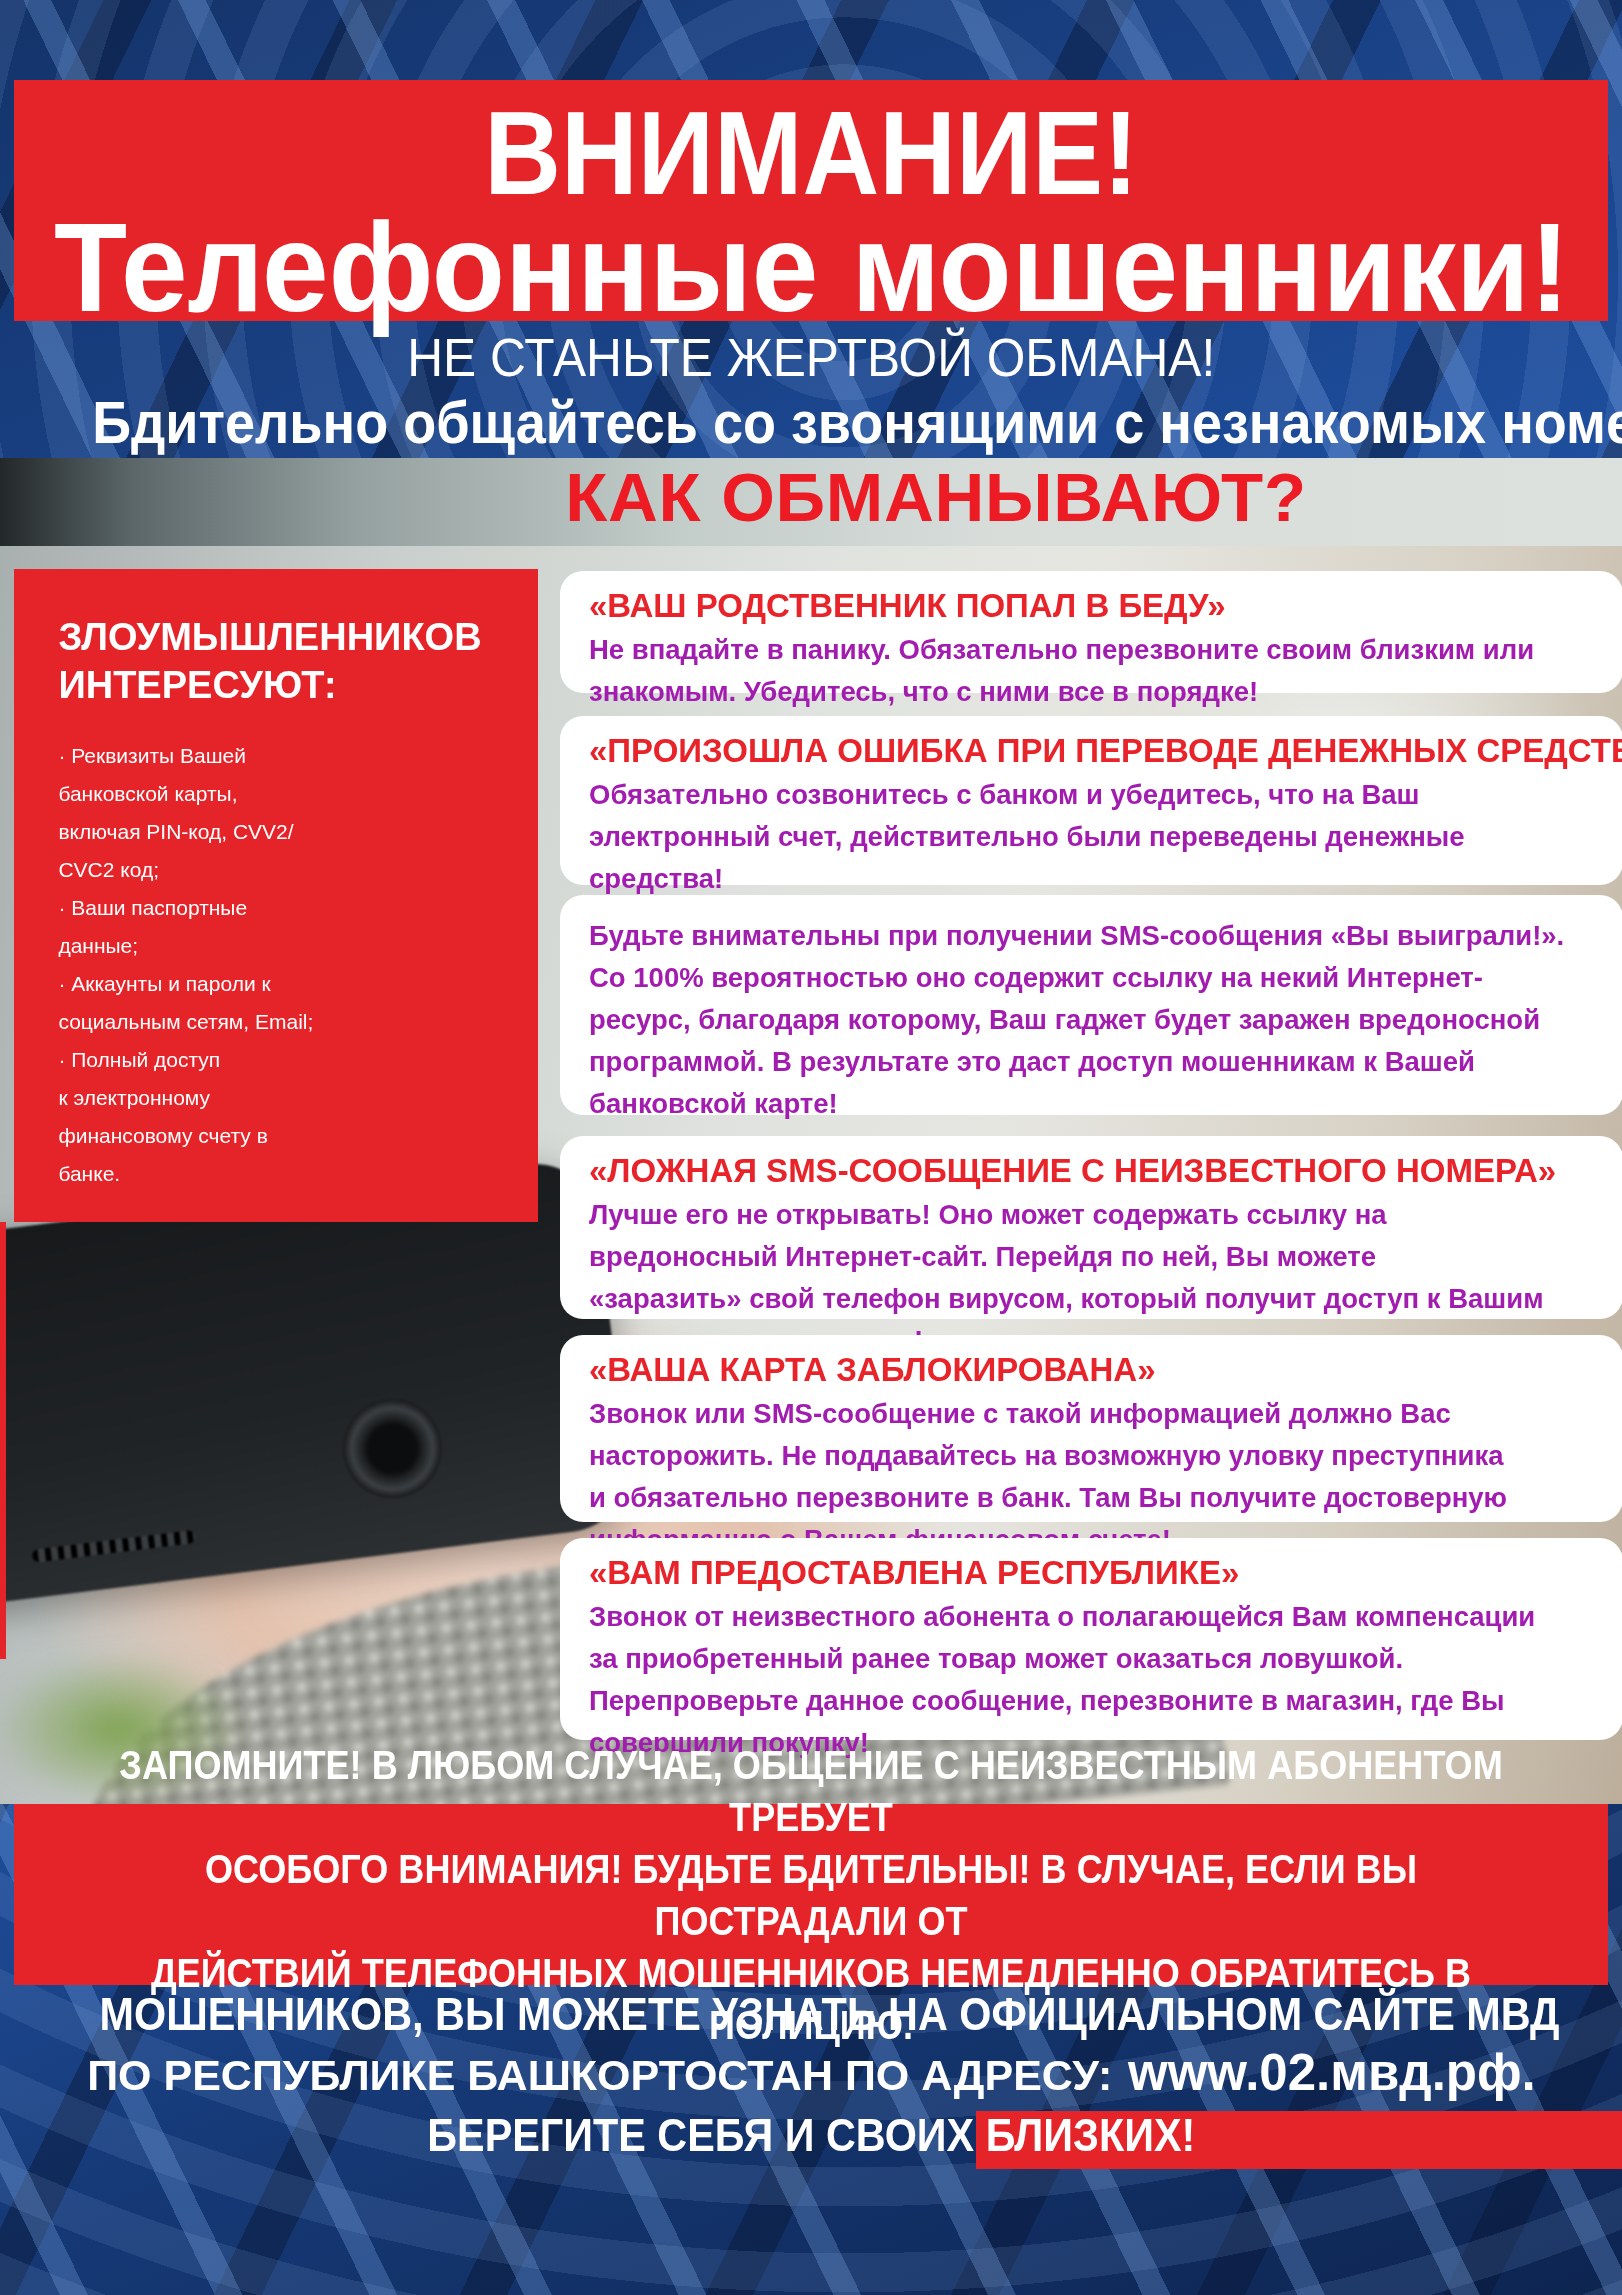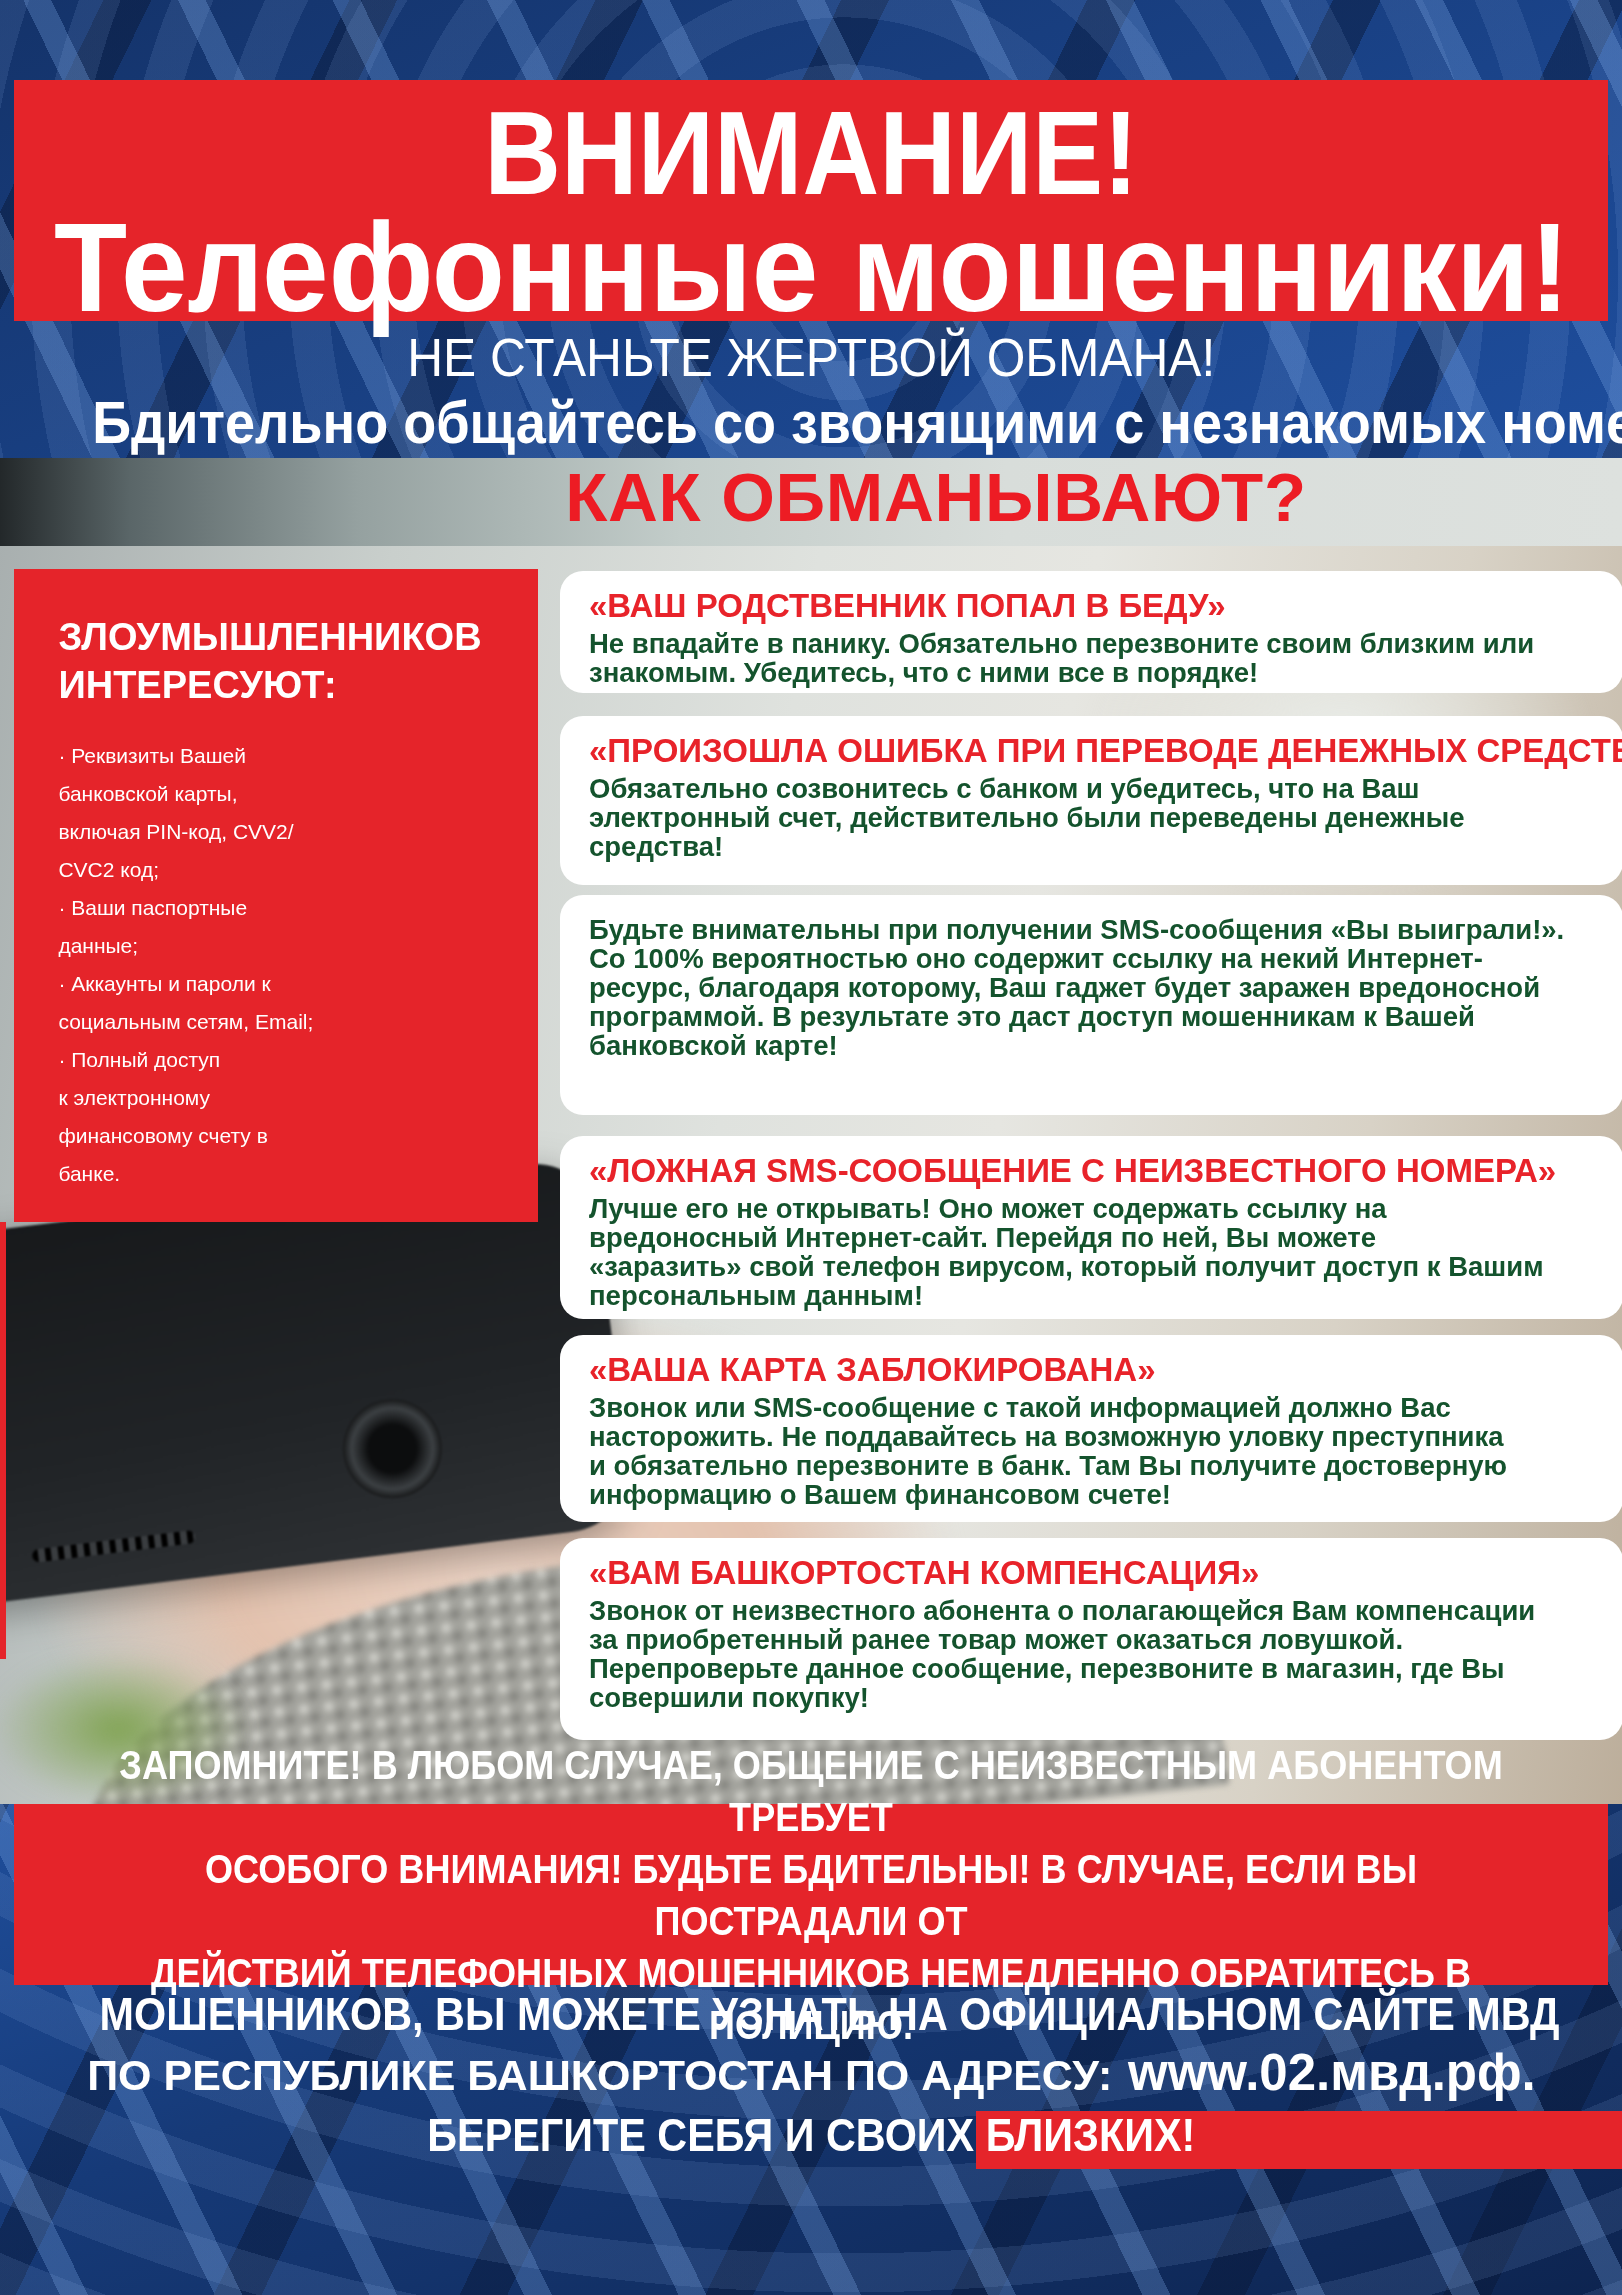--- a/index.html
+++ b/index.html
@@ -48,21 +48,21 @@
   .kak{position:absolute;left:249px;top:458px;width:1374px;text-align:center;color:#ed1c24;font-weight:bold;font-size:69px;line-height:80px;letter-spacing:0.7px;white-space:nowrap;}
 
   
   .left-box{position:absolute;left:14.4px;top:569px;width:524px;height:653px;background:#e5242a;box-sizing:border-box;padding:44px 26px 0 44px;color:#fff;}
   .lb-head{font-size:38px;line-height:48px;font-weight:bold;white-space:pre-line;}
   .lb-items{margin-top:27.5px;font-size:21px;line-height:38px;white-space:pre-line;}
 
   
   .scam-box{position:absolute;left:560px;width:1063px;background:#ffffff;box-sizing:border-box;padding:15.7px 26px 0 29px;border-radius:23px;}
   .sb-title{font-size:33px;line-height:38px;font-weight:bold;color:#e8232a;white-space:nowrap;}
-  .sb-body{margin-top:3.9px;font-size:27.5px;line-height:29px;font-weight:bold;color:#14532d;white-space:pre-line;}
+  .sb-body{margin-top:3.9px;font-size:27.5px;line-height:42px;font-weight:bold;color:#a21caf;white-space:pre-line;}
   .b1{top:571px;height:122px;} .b2{top:716px;height:169px;} .b3{top:895px;height:220px;}
   .b4{top:1136px;height:183px;} .b5{top:1335px;height:187px;} .b6{top:1538px;height:202px;}
 
   
   .bottom-banner{position:absolute;left:14.4px;top:1804px;width:1594px;height:181px;background:#e5242a;display:flex;align-items:center;justify-content:flex-end;}
   .bb-text{color:#fff;font-weight:bold;font-size:41px;line-height:52px;text-align:center;white-space:pre-line;transform:scaleX(.88);}
 
   
   .footer{position:absolute;left:0;top:1984px;width:1623px;height:311px;}
   .url-chip{position:absolute;left:976px;right:0;top:127px;height:58px;background:#e5242a;}
@@ -144,21 +144,21 @@
 персональным данным!</div>
   </div>
   <div class="scam-box b5">
     <div class="sb-title">«ВАША КАРТА ЗАБЛОКИРОВАНА»</div>
     <div class="sb-body">Звонок или SMS-сообщение с такой информацией должно Вас
 насторожить. Не поддавайтесь на возможную уловку преступника
 и обязательно перезвоните в банк. Там Вы получите достоверную
 информацию о Вашем финансовом счете!</div>
   </div>
   <div class="scam-box b6">
-    <div class="sb-title">«ВАМ БАШКОРТОСТАН КОМПЕНСАЦИЯ»</div>
+    <div class="sb-title">«ВАМ ПРЕДОСТАВЛЕНА РЕСПУБЛИКЕ»</div>
     <div class="sb-body">Звонок от неизвестного абонента о полагающейся Вам компенсации
 за приобретенный ранее товар может оказаться ловушкой.
 Перепроверьте данное сообщение, перезвоните в магазин, где Вы
 совершили покупку!</div>
   </div>
 
   <div class="bottom-banner">
     <div class="bb-text">ЗАПОМНИТЕ! В ЛЮБОМ СЛУЧАЕ, ОБЩЕНИЕ С НЕИЗВЕСТНЫМ АБОНЕНТОМ ТРЕБУЕТ
 ОСОБОГО ВНИМАНИЯ! БУДЬТЕ БДИТЕЛЬНЫ!  В СЛУЧАЕ, ЕСЛИ ВЫ ПОСТРАДАЛИ ОТ
 ДЕЙСТВИЙ ТЕЛЕФОННЫХ МОШЕННИКОВ НЕМЕДЛЕННО ОБРАТИТЕСЬ В ПОЛИЦИЮ.</div>

